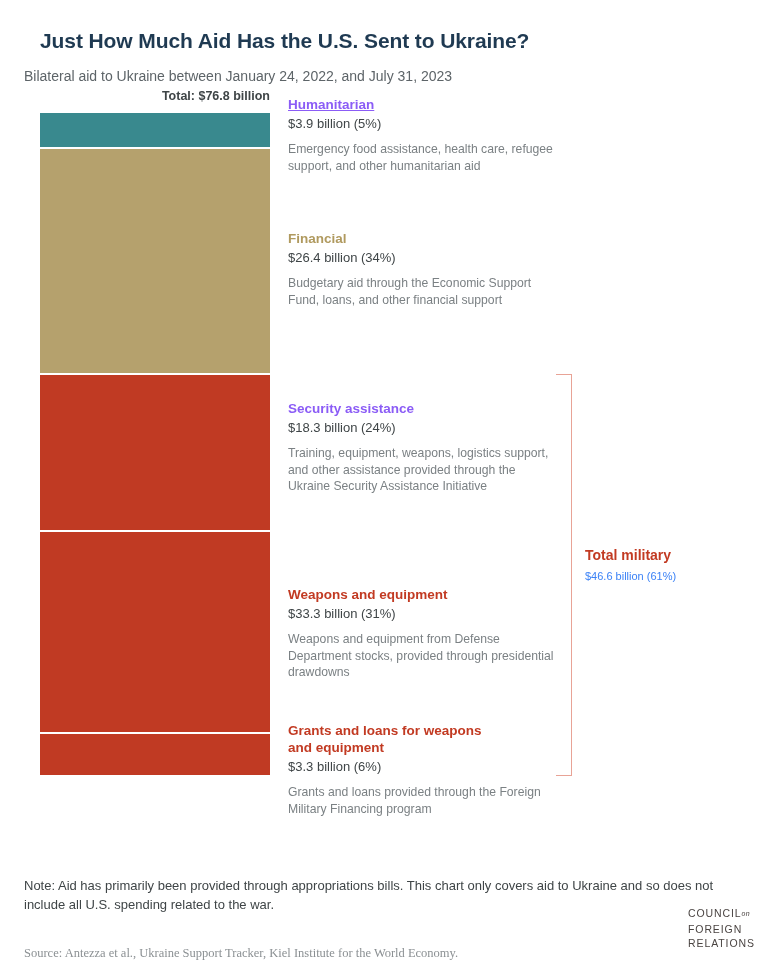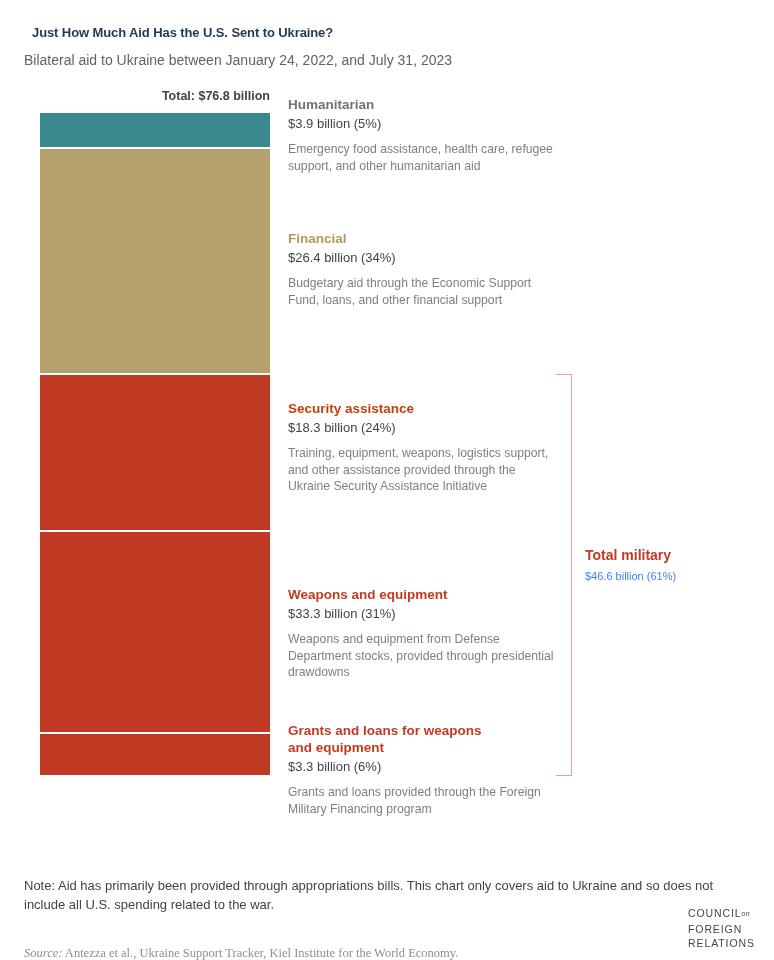--- a/index.html
+++ b/index.html
@@ -17,25 +17,25 @@
   }
 
   
   .header {
     position: absolute;
     left: 24px;
     top: 14px;
     width: 720px;
   }
   .chart-title {
-    font-size: 13px;
+    font-size: 21px;
     font-weight: bold;
     color: #1f3a52;
     letter-spacing: -0.1px;
-    margin: 8px;
+    margin: 16px;
     line-height: 22px;
   }
   .chart-subtitle {
     font-size: 14px;
     color: #5d6468;
     margin: 7px 0 0 0;
     line-height: 17px;
   }
 
   
@@ -141,21 +141,21 @@
     line-height: 18.5px;
     margin: 0;
   }
   .source {
     font-family: "Liberation Serif", serif;
     font-size: 12.5px;
     color: #8b9093;
     margin: 31px 0 0 0;
     line-height: 16px;
   }
-  .source .src-word { font-style: italic; }
+  .source .src-word { }
 
   .logo {
     position: absolute;
     left: 688px;
     top: 906px;
     width: 80px;
     font-family: "Liberation Sans", sans-serif;
     font-size: 10.5px;
     letter-spacing: 0.9px;
     color: #4a4442;
@@ -183,33 +183,33 @@
 
   <div class="bar-stack">
     <div class="bar-seg" style="top:0px; height:36px; background:#39898e;"></div>
     <div class="bar-seg" style="top:36px; height:226px; background:#b5a16d;"></div>
     <div class="bar-seg" style="top:262px; height:157px; background:#c03a23;"></div>
     <div class="bar-seg" style="top:419px; height:202px; background:#c03a23;"></div>
     <div class="bar-seg" style="top:621px; height:41px; background:#c03a23;"></div>
   </div>
 
   <div class="annot" style="top:12px;">
-    <p class="annot-title" style="color:#737373;">Humanitarian</p>
+    <p class="annot-title" style="color:#8b5cf6;text-decoration:underline;">Humanitarian</p>
     <p class="annot-value">$3.9 billion (5%)</p>
     <p class="annot-desc">Emergency food assistance, health care, refugee support, and other humanitarian aid</p>
   </div>
 
   <div class="annot" style="top:146px;">
     <p class="annot-title" style="color:#b09a5f;">Financial</p>
     <p class="annot-value">$26.4 billion (34%)</p>
     <p class="annot-desc">Budgetary aid through the Economic Support Fund, loans, and other financial support</p>
   </div>
 
   <div class="annot" style="top:316px;">
-    <p class="annot-title" style="color:#c2410c;">Security assistance</p>
+    <p class="annot-title" style="color:#8b5cf6;">Security assistance</p>
     <p class="annot-value">$18.3 billion (24%)</p>
     <p class="annot-desc">Training, equipment, weapons, logistics support, and other assistance provided through the Ukraine Security Assistance Initiative</p>
   </div>
 
   <div class="annot" style="top:502px;">
     <p class="annot-title" style="color:#c23a22;">Weapons and equipment</p>
     <p class="annot-value">$33.3 billion (31%)</p>
     <p class="annot-desc">Weapons and equipment from Defense Department stocks, provided through presidential drawdowns</p>
   </div>
 

